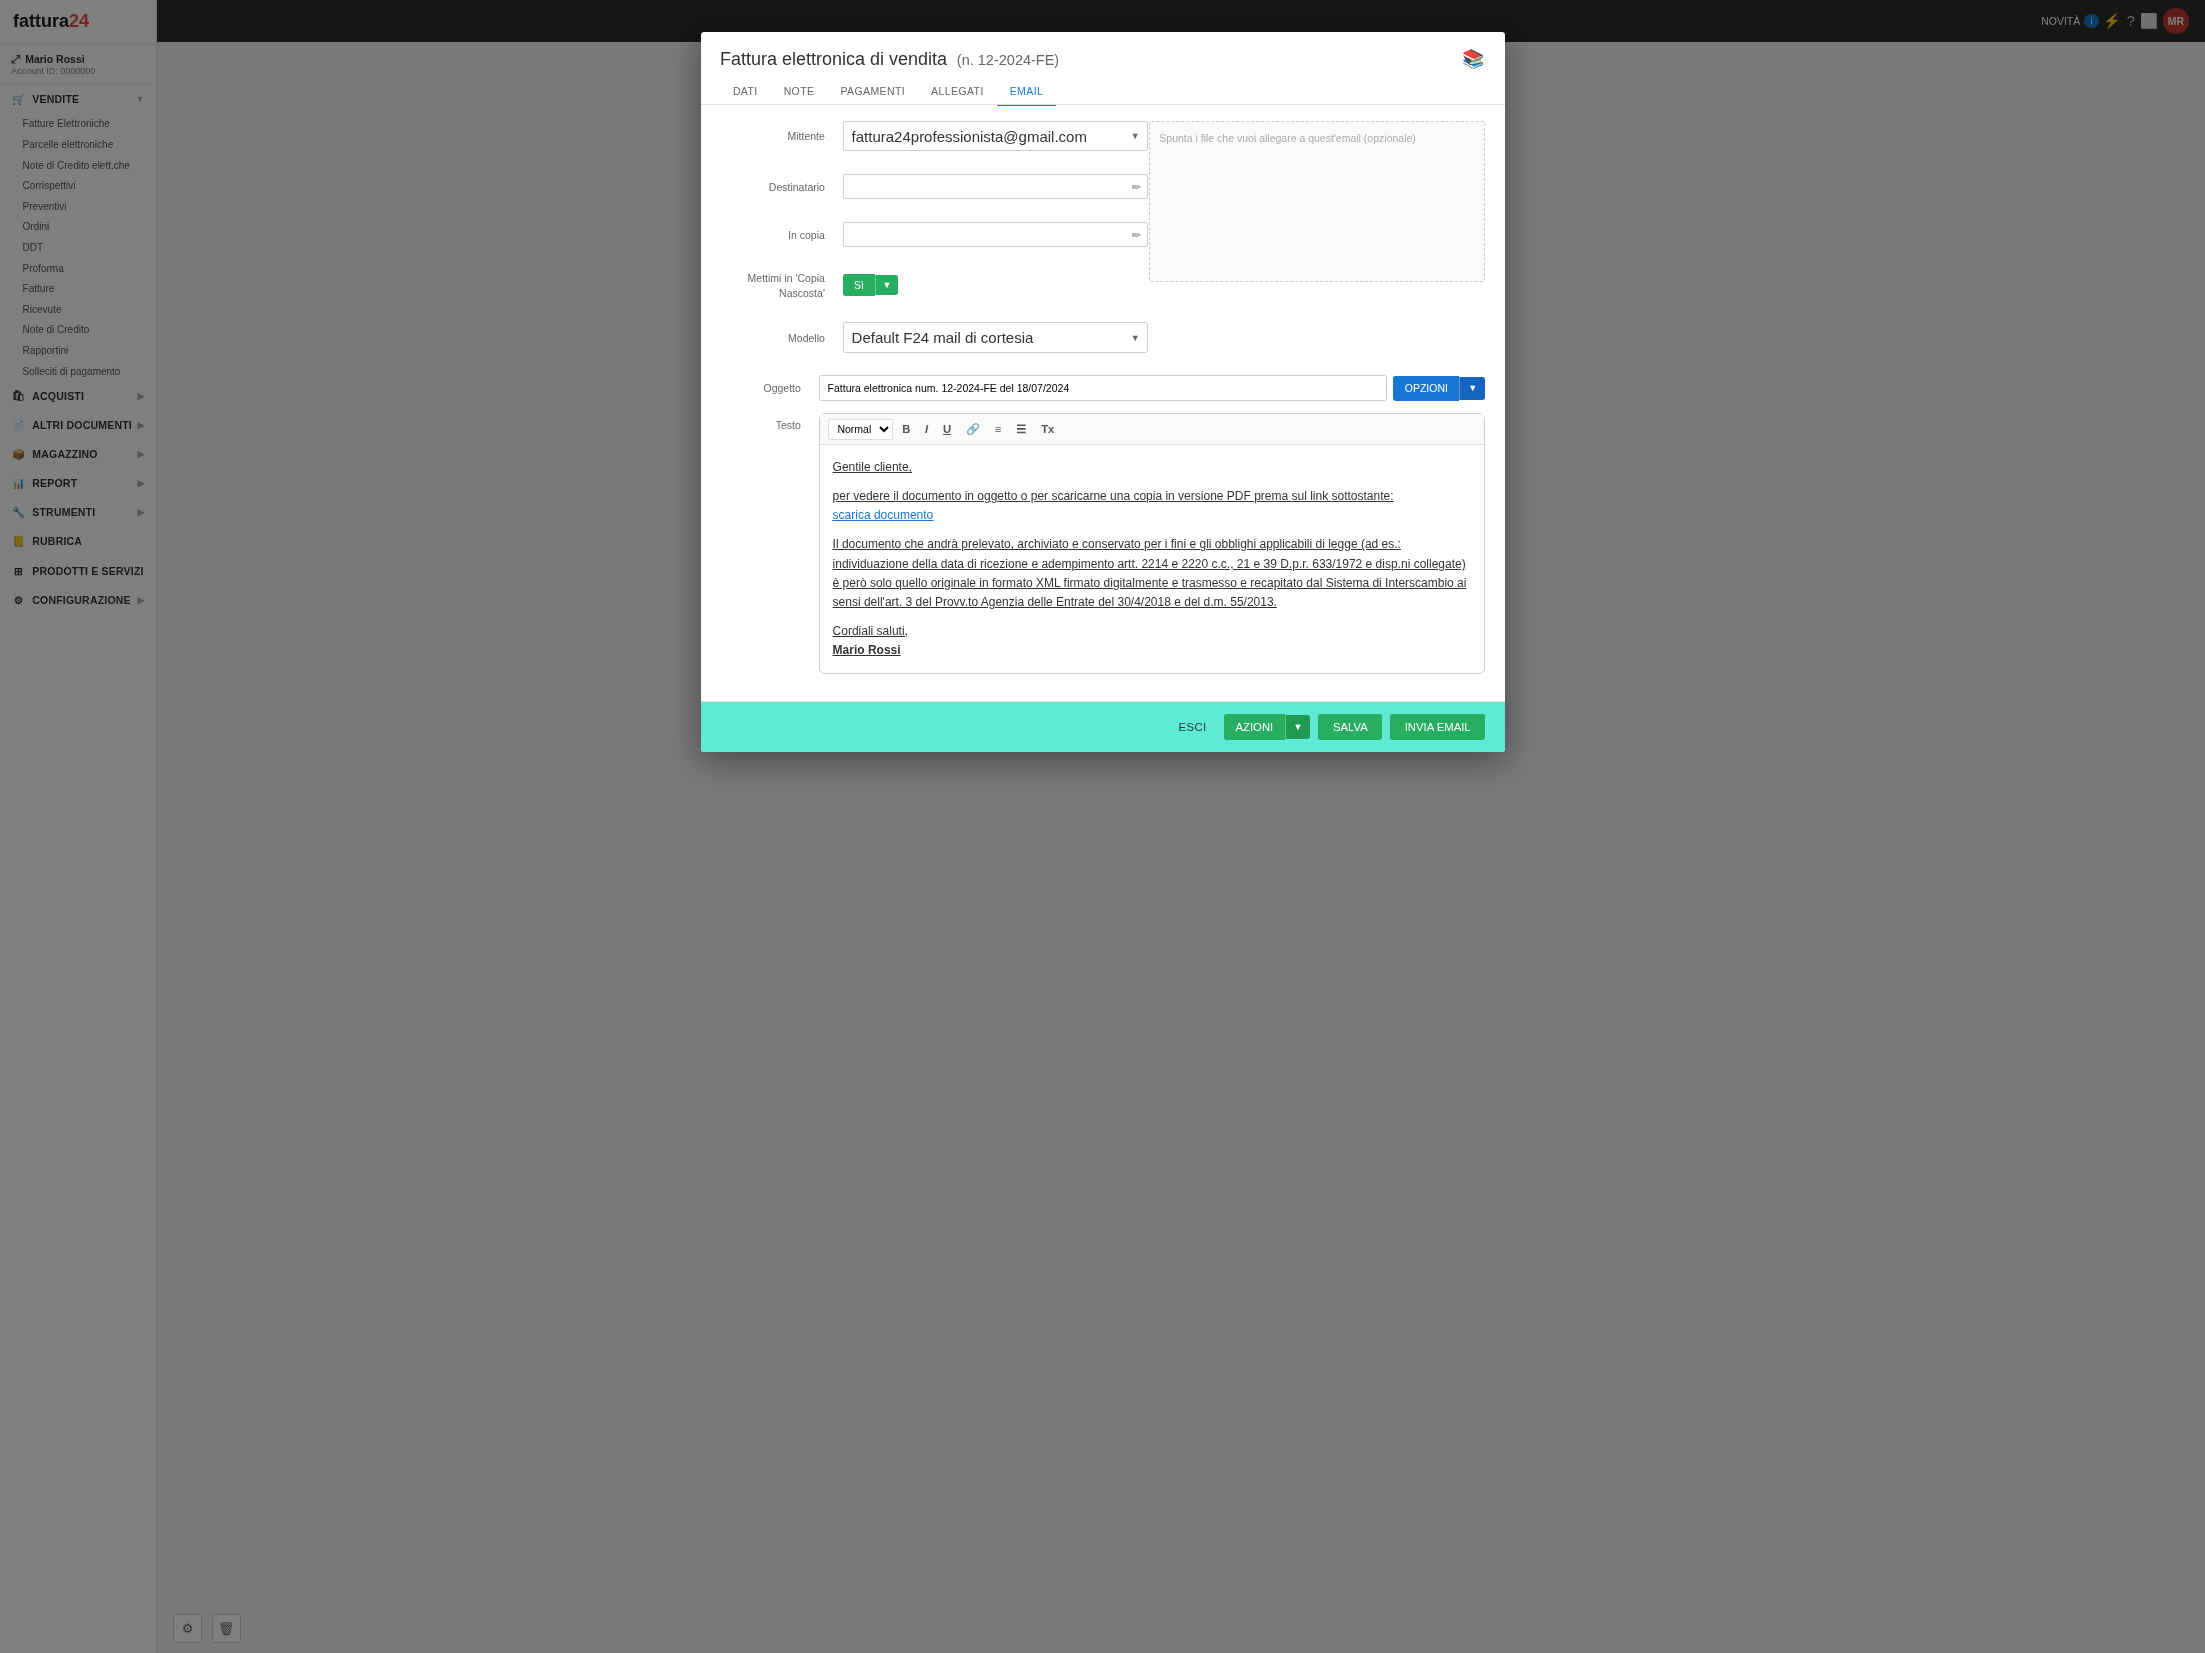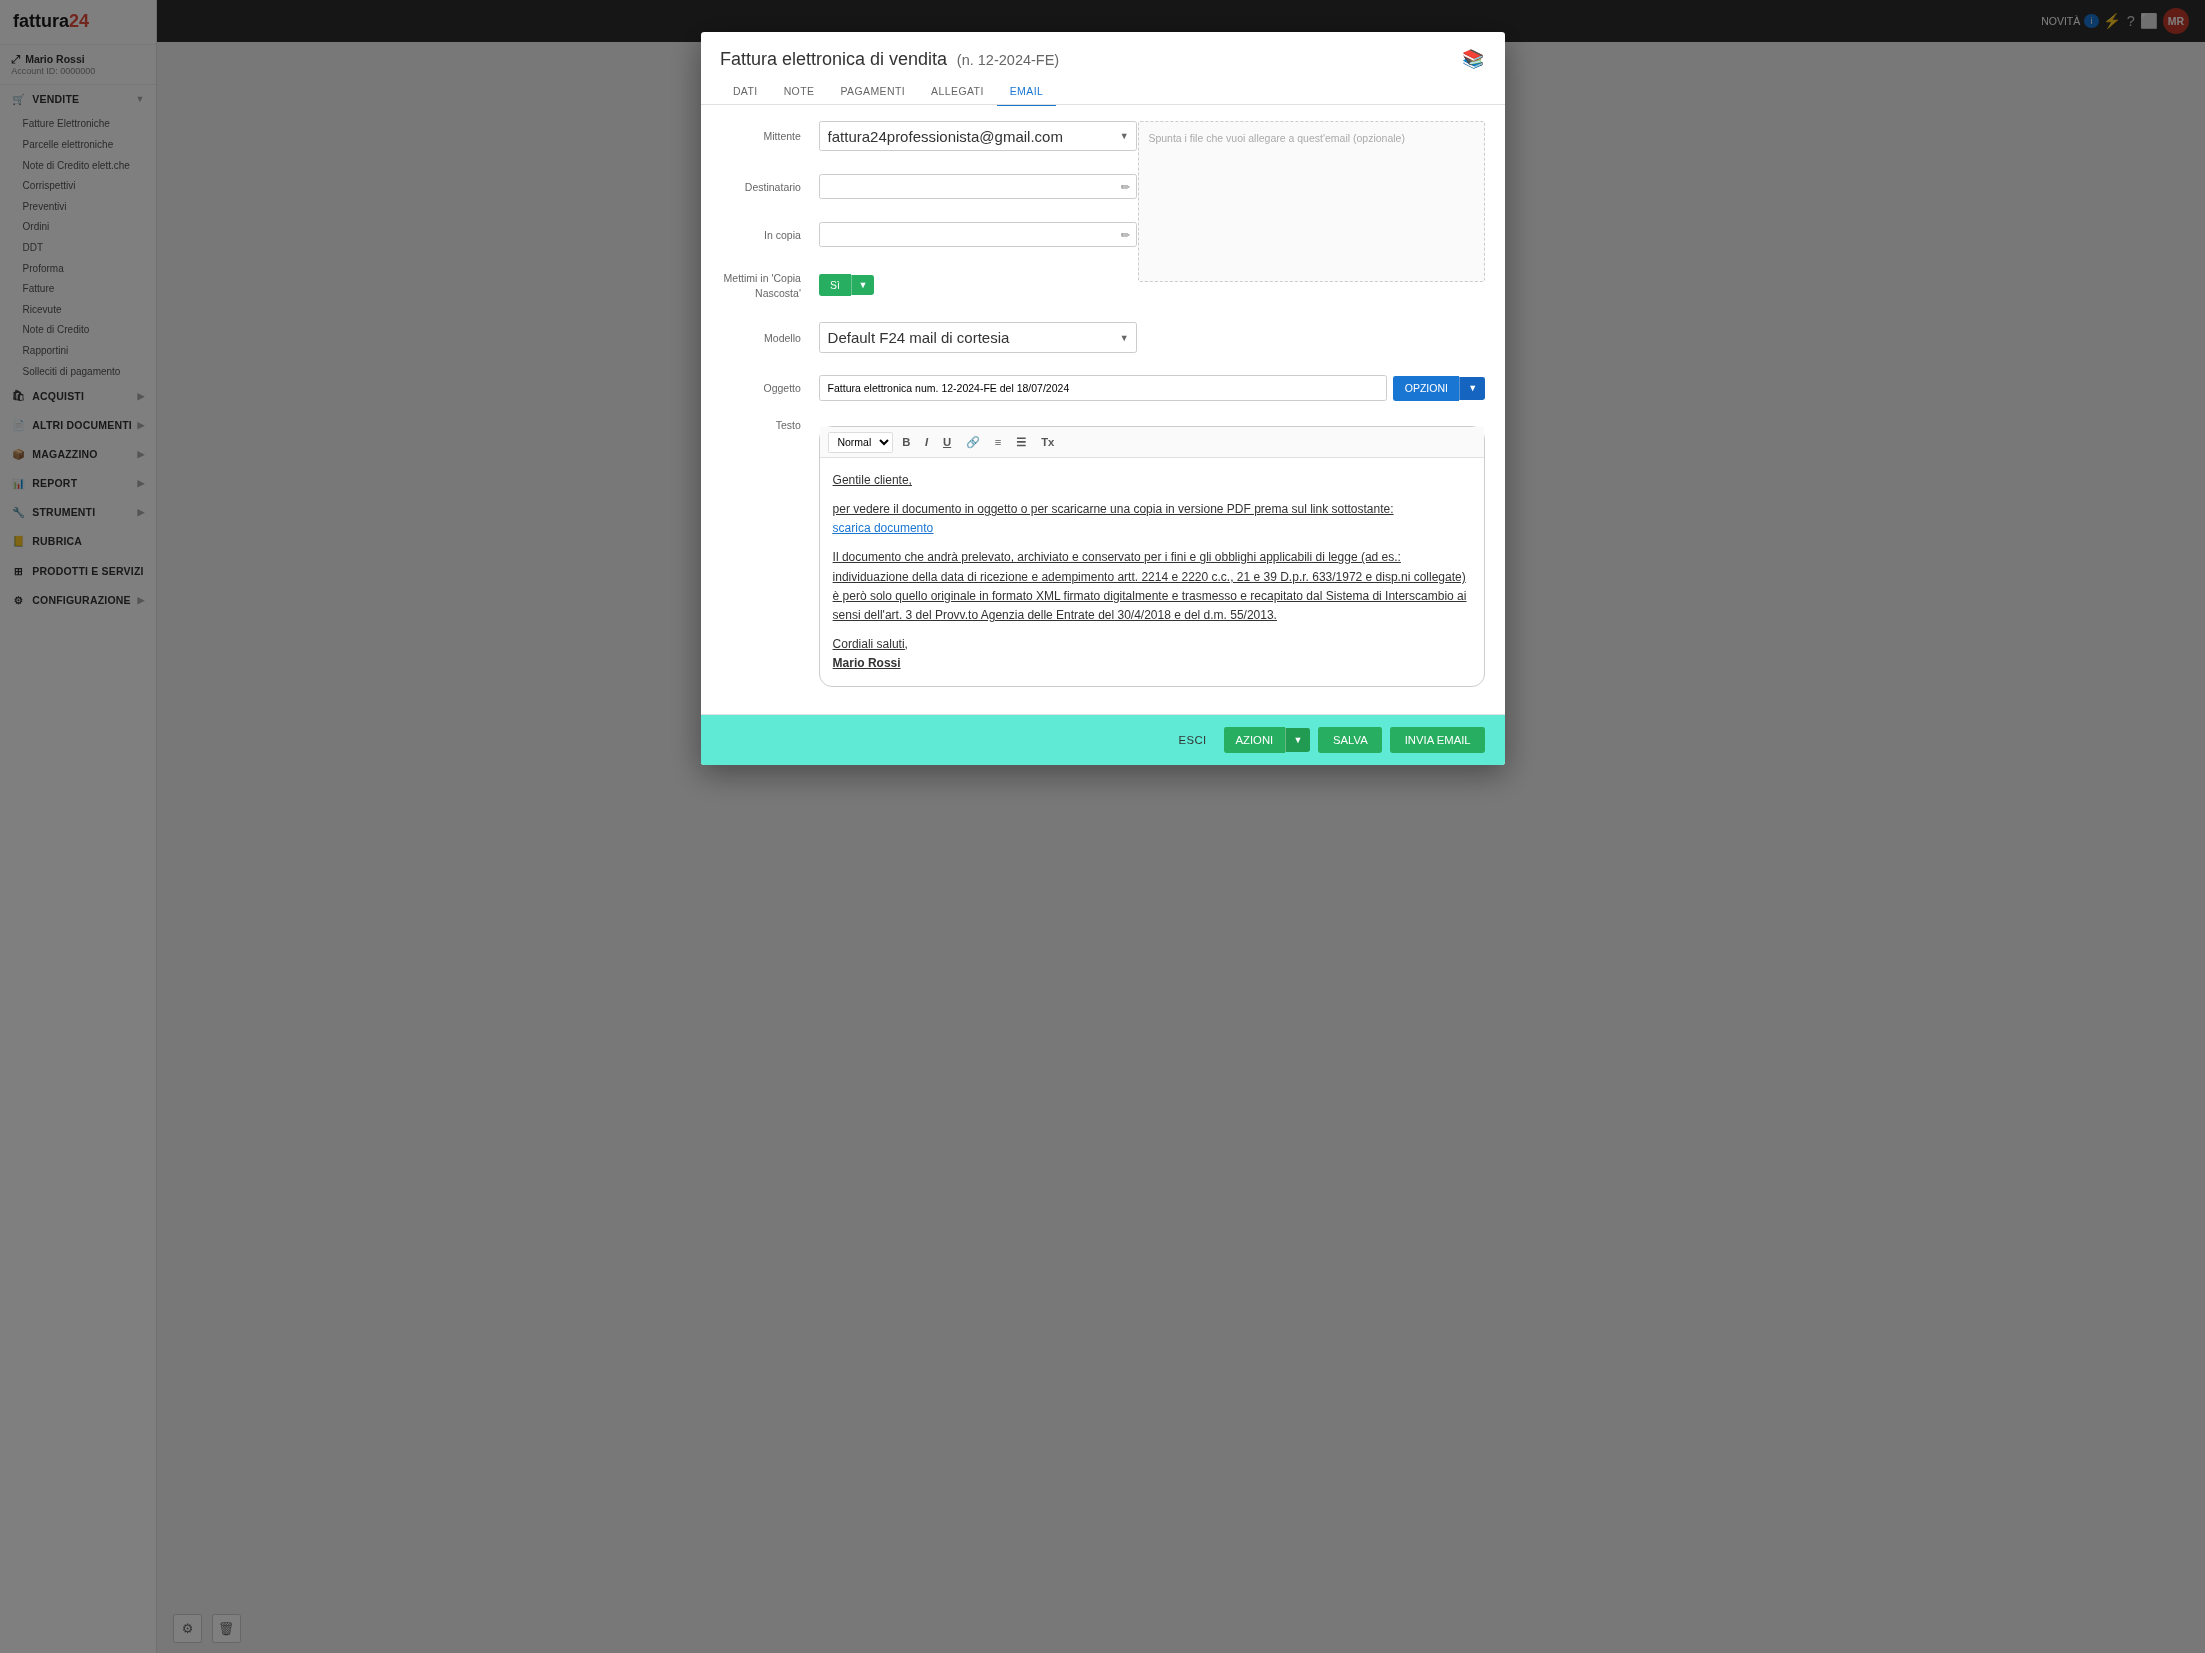--- a/index.html
+++ b/index.html
@@ -70,33 +70,33 @@
     .bcc-label-area { width: 89px; text-align: right; padding-right: 8px; flex-shrink: 0; }
     .bcc-label { font-size: 10.5px; color: #666; }
     .toggle-group { display: flex; align-items: center; }
     .toggle-si { background: #27ae60; color: #fff; border: none; padding: 4.8px 11.3px; border-radius: 2.4px 0 0 2.4px; font-size: 10.5px; font-weight: 500; cursor: pointer; }
     .toggle-caret { background: #27ae60; color: #fff; border: none; padding: 4.8px 6.5px; border-radius: 0 2.4px 2.4px 0; font-size: 9px; cursor: pointer; border-left: 0.8px solid rgba(255,255,255,0.3); }
 
     
     .file-drop { border: 0.8px dashed #ccc; border-radius: 2.4px; padding: 6.5px 9.7px; font-size: 10.5px; color: #aaa; min-height: 31px; display: flex; align-items: center; background: #fafafa; }
 
     
-    .form-two-col { display: flex; gap: 1px; align-items: flex-start; }
+    .form-two-col { display: flex; gap: 1px; align-items: flex-start; margin-left: 24px; }
     .form-two-col .left-col { display: flex; flex-direction: column; gap: 11.3px; flex: 1.2; }
     .form-two-col .right-col { flex: 1; display: flex; flex-direction: column; gap: 11.3px; }
 
     
     .oggetto-row { display: flex; align-items: center; gap: 6.5px; }
     .oggetto-row input { flex: 1; padding: 5.7px 8px; border: 0.8px solid #ccc; border-radius: 2.4px; font-size: 10.5px; }
     .opzioni-btn { display: flex; align-items: center; }
     .opzioni-main { background: #1976d2; color: #fff; border: none; padding: 6.5px 11.3px; font-size: 10.5px; border-radius: 2.4px 0 0 2.4px; cursor: pointer; }
     .opzioni-caret { background: #1565c0; color: #fff; border: none; padding: 6.5px 8px; font-size: 9px; border-radius: 0 2.4px 2.4px 0; cursor: pointer; border-left: 0.8px solid rgba(255,255,255,0.3); }
 
     
-    .editor-wrapper { border: 0.8px solid #ccc; border-radius: 13px; margin-top: 14px; }
+    .editor-wrapper { border: 0.8px solid #ccc; border-radius: 6px; margin-top: 1px; }
     .editor-toolbar { display: flex; align-items: center; gap: 3.2px; padding: 4.8px 8px; border-bottom: 0.8px solid #e0e0e0; background: #fafafa; flex-wrap: wrap; }
     .toolbar-select { padding: 2.4px 4.8px; border: 0.8px solid #ddd; border-radius: 1.6px; font-size: 10.5px; background: #fff; }
     .toolbar-btn { background: none; border: 0.8px solid transparent; padding: 2.4px 4.8px; border-radius: 1.6px; cursor: pointer; font-size: 11.3px; color: #555; font-weight: bold; }
     .editor-content { padding: 13px; min-height: 226px; font-size: 12px; line-height: 1.6; color: #333; text-decoration: underline; }
     .editor-content a { color: #1976d2; }
     .editor-content p { margin-bottom: 9.7px; }
     .editor-content p:last-child { margin-bottom: 0; }
 
     
     .modal-footer { padding: 11.3px 19.4px; border-top: 0.8px solid #e0e0e0; display: flex; align-items: center; justify-content: flex-end; gap: 8px; flex-shrink: 0; background: #5eead4; }

